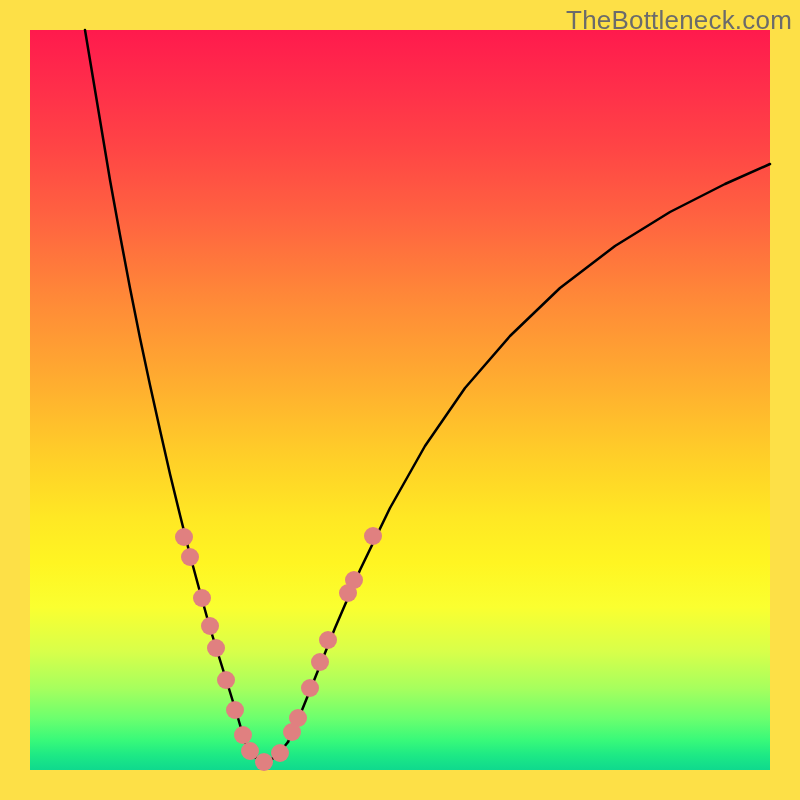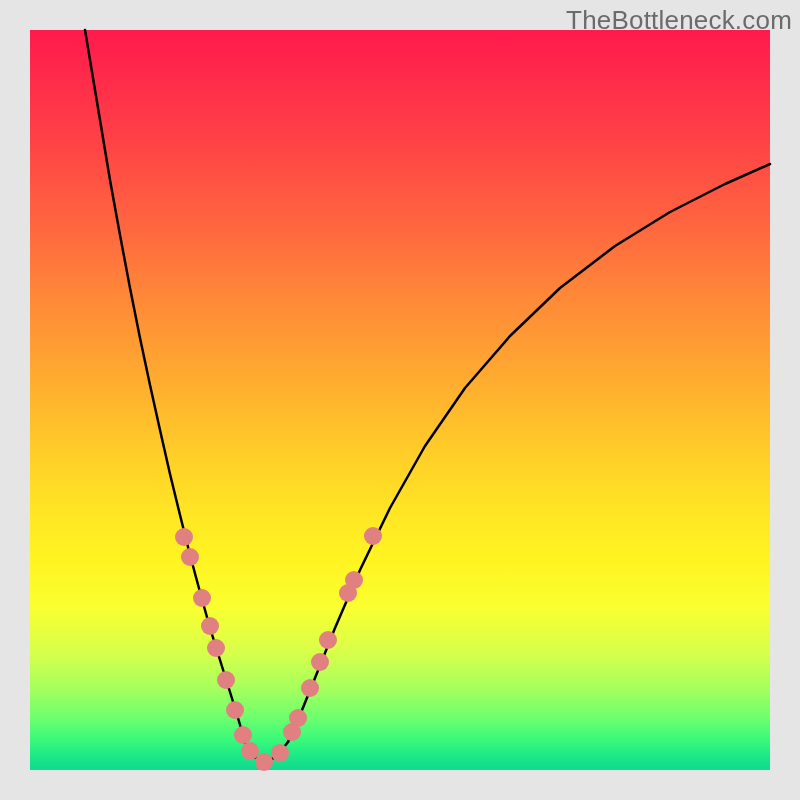--- a/index.html
+++ b/index.html
@@ -9,21 +9,21 @@
     height: 800px;
     background: #000;
     overflow: hidden;
   }
   .frame {
     position: absolute;
     left: 0;
     top: 0;
     width: 800px;
     height: 800px;
-    background: #e5e5e5;
+    background: #fde047;
   }
   .plot {
     position: absolute;
     left: 30px;
     top: 30px;
     width: 740px;
     height: 740px;
     background: linear-gradient(to bottom,
       #ff1a4d 0%,
       #ff2f4a 8%,

